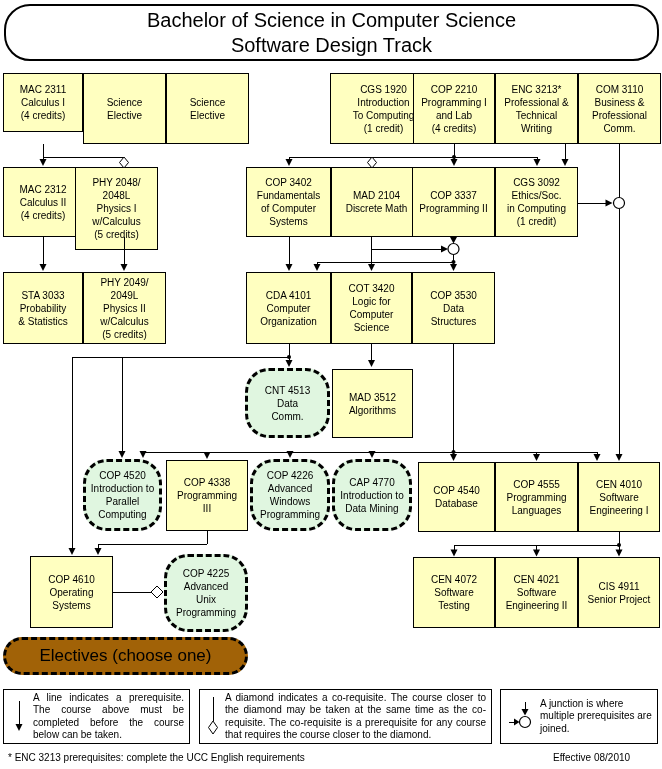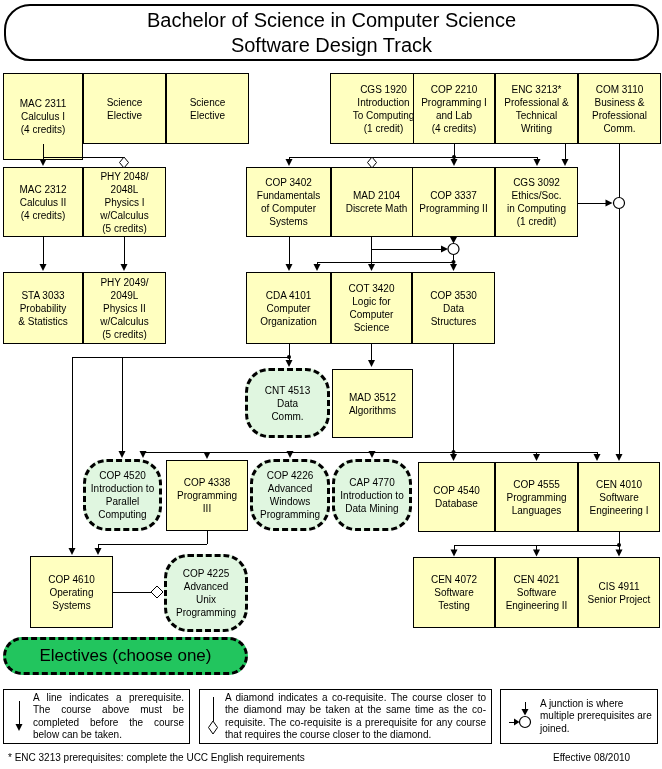--- a/index.html
+++ b/index.html
@@ -6,21 +6,21 @@
   #canvas{position:relative;width:662px;height:769px;background:#fff;
           font-family:"Liberation Sans",sans-serif;overflow:hidden;}
   .titlebox{position:absolute;left:4px;top:4px;width:651px;height:53px;
             border:2px solid #000;border-radius:26px;display:flex;flex-direction:column;
             align-items:center;justify-content:center;font-size:20px;line-height:25px;color:#000;}
   .box{position:absolute;box-sizing:border-box;background:#FFFFC0;border:1px solid #000;
        display:flex;align-items:center;justify-content:center;text-align:center;
        font-size:10px;line-height:13px;color:#000;white-space:pre-line;}
   .dashed{background:#E0F6E0;border:3px dashed #000;border-radius:24px;}
   .electives{position:absolute;left:3px;top:637px;width:245px;height:38px;box-sizing:border-box;
-             background:#22c55e;border:3px dashed #000;border-radius:19px;display:flex;
+             background:#a16207;border:3px dashed #000;border-radius:19px;display:flex;
              align-items:center;justify-content:center;font-size:17px;color:#000;}
   .notebox{position:absolute;left:531px;top:639px;width:126px;height:37px;box-sizing:border-box;
            border:1px solid #000;font-size:10px;line-height:13px;color:#000;
            padding:4px 6px;white-space:pre-line;}
   .legend{position:absolute;box-sizing:border-box;border:1px solid #000;display:flex;
           align-items:center;font-size:10px;line-height:12.5px;color:#000;padding:3px 5px;}
   .legend .txt{text-align:justify;}
   .legend svg{flex:0 0 auto;margin-right:4px;}
   .footer{position:absolute;font-size:10px;color:#000;}
   svg.overlay{position:absolute;left:0;top:0;pointer-events:none;}
@@ -33,21 +33,21 @@
 </head>
 <body>
 
 <div id="canvas">
 
   <div class="titlebox">
     <div>Bachelor of Science in Computer Science</div>
     <div>Software Design Track</div>
   </div>
 
-  <div class="box" style="left:3px;top:73px;width:80px;height:87px">MAC 2311
+  <div class="box" style="left:3px;top:73px;width:80px;height:59px">MAC 2311
 Calculus I
 (4 credits)</div>
   <div class="box" style="left:83px;top:73px;width:83px;height:71px">Science
 Elective</div>
   <div class="box" style="left:166px;top:73px;width:83px;height:71px">Science
 Elective</div>
   <div class="box" style="left:330px;top:73px;width:107px;height:71px">CGS 1920
 Introduction
 To Computing
 (1 credit)</div>
@@ -60,21 +60,21 @@
 Technical
 Writing</div>
   <div class="box" style="left:578px;top:73px;width:83px;height:71px">COM 3110
 Business &amp;
 Professional
 Comm.</div>
 
   <div class="box" style="left:3px;top:167px;width:80px;height:70px">MAC 2312
 Calculus II
 (4 credits)</div>
-  <div class="box" style="left:83px;top:167px;width:83px;height:70px">PHY 2048/
+  <div class="box" style="left:75px;top:167px;width:83px;height:83px">PHY 2048/
 2048L
 Physics I
 w/Calculus
 (5 credits)</div>
   <div class="box" style="left:246px;top:167px;width:85px;height:70px">COP 3402
 Fundamentals
 of Computer
 Systems</div>
   <div class="box" style="left:331px;top:167px;width:91px;height:70px">MAD 2104
 Discrete Math</div>

